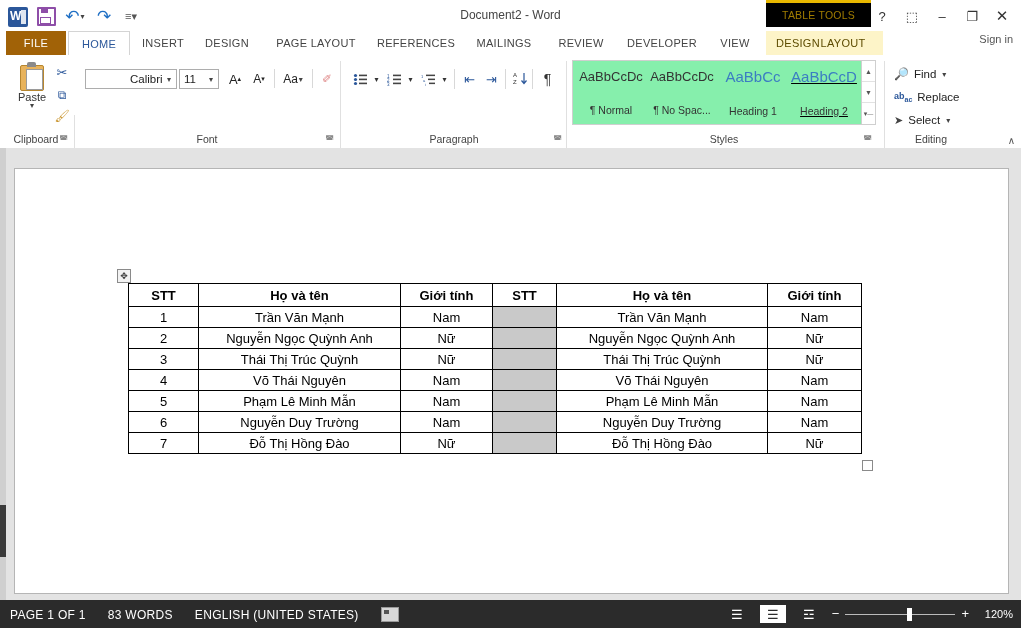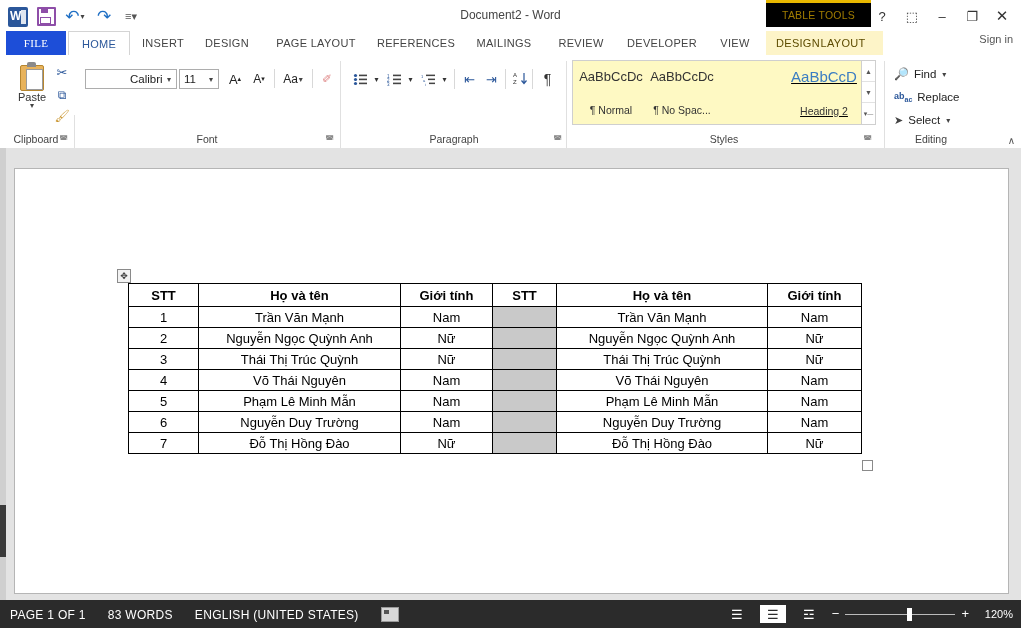--- a/index.html
+++ b/index.html
@@ -27,21 +27,21 @@
   .doctitle{position:absolute;left:0;top:8px;width:1021px;text-align:center;font-size:12px;color:#444;}
   .tabletools{position:absolute;left:766px;top:0px;width:105px;height:27px;background:#000000;}
   .tabletools .tt-bar{position:absolute;left:0;top:0;width:105px;height:3px;background:#e8b800;}
   .tabletools .tt-label{position:absolute;left:0;top:9px;width:105px;text-align:center;font-size:10.5px;color:#a07c00;letter-spacing:.2px;}
 
   .wbtns{position:absolute;right:4px;top:5px;display:flex;align-items:center;gap:0px;}
   .wbtn{width:30px;height:22px;display:flex;align-items:center;justify-content:center;font-size:13px;color:#333;cursor:default;}
   .wbtn.close{font-size:15px;}
   .tabstrip-bg{position:absolute;left:0;top:31px;width:1021px;height:24px;background:#fff;}
   .tab{position:absolute;top:31px;height:24px;display:flex;align-items:center;justify-content:center;font-size:11px;color:#444;letter-spacing:.3px;cursor:default;}
-  .tab.file{background:#1d4ed8;color:#fff;font-family:Liberation Serif, serif;}
+  .tab.file{background:#a16207;color:#fff;}
   .tab.active{background:#fff;color:#2b579a;border-top:1px solid #d4d4d4;border-left:1px solid #d4d4d4;border-right:1px solid #d4d4d4;box-sizing:border-box;}
   .tab.tt{color:#5d4b00;}
   .tt-tabbg{position:absolute;left:766px;top:31px;width:117px;height:24px;background:#fdf4c8;}
   .signin{position:absolute;right:8px;top:33px;font-size:11px;color:#555;}
 
   
   .ribbon{position:absolute;left:0;top:55px;width:1021px;height:93px;background:#fff;border-bottom:1px solid #d4d4d4;}
   .grp{position:absolute;top:0;height:92px;}
   .grp .glabel{position:absolute;bottom:2px;width:100%;text-align:center;font-size:10.5px;color:#444;}
   .gsep{position:absolute;top:4px;width:1px;height:80px;background:#e0e0e0;}
@@ -64,21 +64,21 @@
   .fbtn{position:absolute;width:22px;height:22px;display:flex;align-items:center;justify-content:center;font-size:12px;color:#222;cursor:default;}
   .fbtn.big{font-size:13px;}
   .vsep{position:absolute;width:1px;background:#d8d8d8;}
 
   
   .pbtn{position:absolute;width:21px;height:21px;display:flex;align-items:center;justify-content:center;cursor:default;}
   .pbtn.sel{background:#cde0f5;border:1px solid #9cc0e4;box-sizing:border-box;}
   .dropcar{position:absolute;width:11px;height:21px;display:flex;align-items:center;justify-content:center;font-size:8px;color:#333;cursor:default;}
 
   
-  .stylebox{position:absolute;left:572px;top:5px;width:290px;height:65px;border:1px solid #cfcfcf;background:#fef9c3;box-sizing:border-box;}
+  .stylebox{position:absolute;left:572px;top:5px;width:290px;height:65px;border:1px solid #cfcfcf;background:#86efac;box-sizing:border-box;}
   .stylecell{position:absolute;top:0px;width:72px;height:63px;display:flex;flex-direction:column;align-items:center;justify-content:center;cursor:default;}
   .stylecell .sprev{font-size:13px;color:#333;white-space:nowrap;overflow:hidden;width:70px;text-align:center;}
   .stylecell .sname{font-size:10.5px;color:#333;margin-top:20px;white-space:nowrap;overflow:hidden;}
   .stylecell.blue .sprev{color:#3b7dc2;font-size:15px;}
   .stylescroll{position:absolute;left:862px;top:5px;width:14px;height:65px;border:1px solid #cfcfcf;border-left:none;background:#fff;box-sizing:border-box;}
   .ssbtn{width:100%;height:21px;display:flex;align-items:center;justify-content:center;font-size:7px;color:#555;border-bottom:1px solid #e2e2e2;box-sizing:border-box;cursor:default;}
 
   
   .ebtn{position:absolute;height:22px;display:flex;align-items:center;gap:5px;font-size:11.5px;color:#222;cursor:default;}
   .collapse{position:absolute;right:6px;bottom:2px;font-size:10px;color:#555;cursor:default;}
@@ -385,20 +385,24 @@
     </div>
     <div class="stylebox">
       <div class="stylecell" style="left:2px;">
         <div class="sprev">AaBbCcDc</div>
         <div class="sname">¶ Normal</div>
       </div>
       <div class="stylecell" style="left:73px;">
         <div class="sprev">AaBbCcDc</div>
         <div class="sname">¶ No Spac...</div>
       </div>
+      <div class="stylecell blue" style="left:144px;">
+        <div class="sprev">AaBbCc</div>
+        <div class="sname">Heading 1</div>
+      </div>
       <div class="stylecell blue" style="left:215px;text-decoration:underline;">
         <div class="sprev">AaBbCcD</div>
         <div class="sname">Heading 2</div>
       </div>
     </div>
     <div class="stylescroll">
       <div class="ssbtn">▲</div>
       <div class="ssbtn">▼</div>
       <div class="ssbtn" style="border-bottom:none;">▾<span style="font-size:6px;">—</span></div>
     </div>

